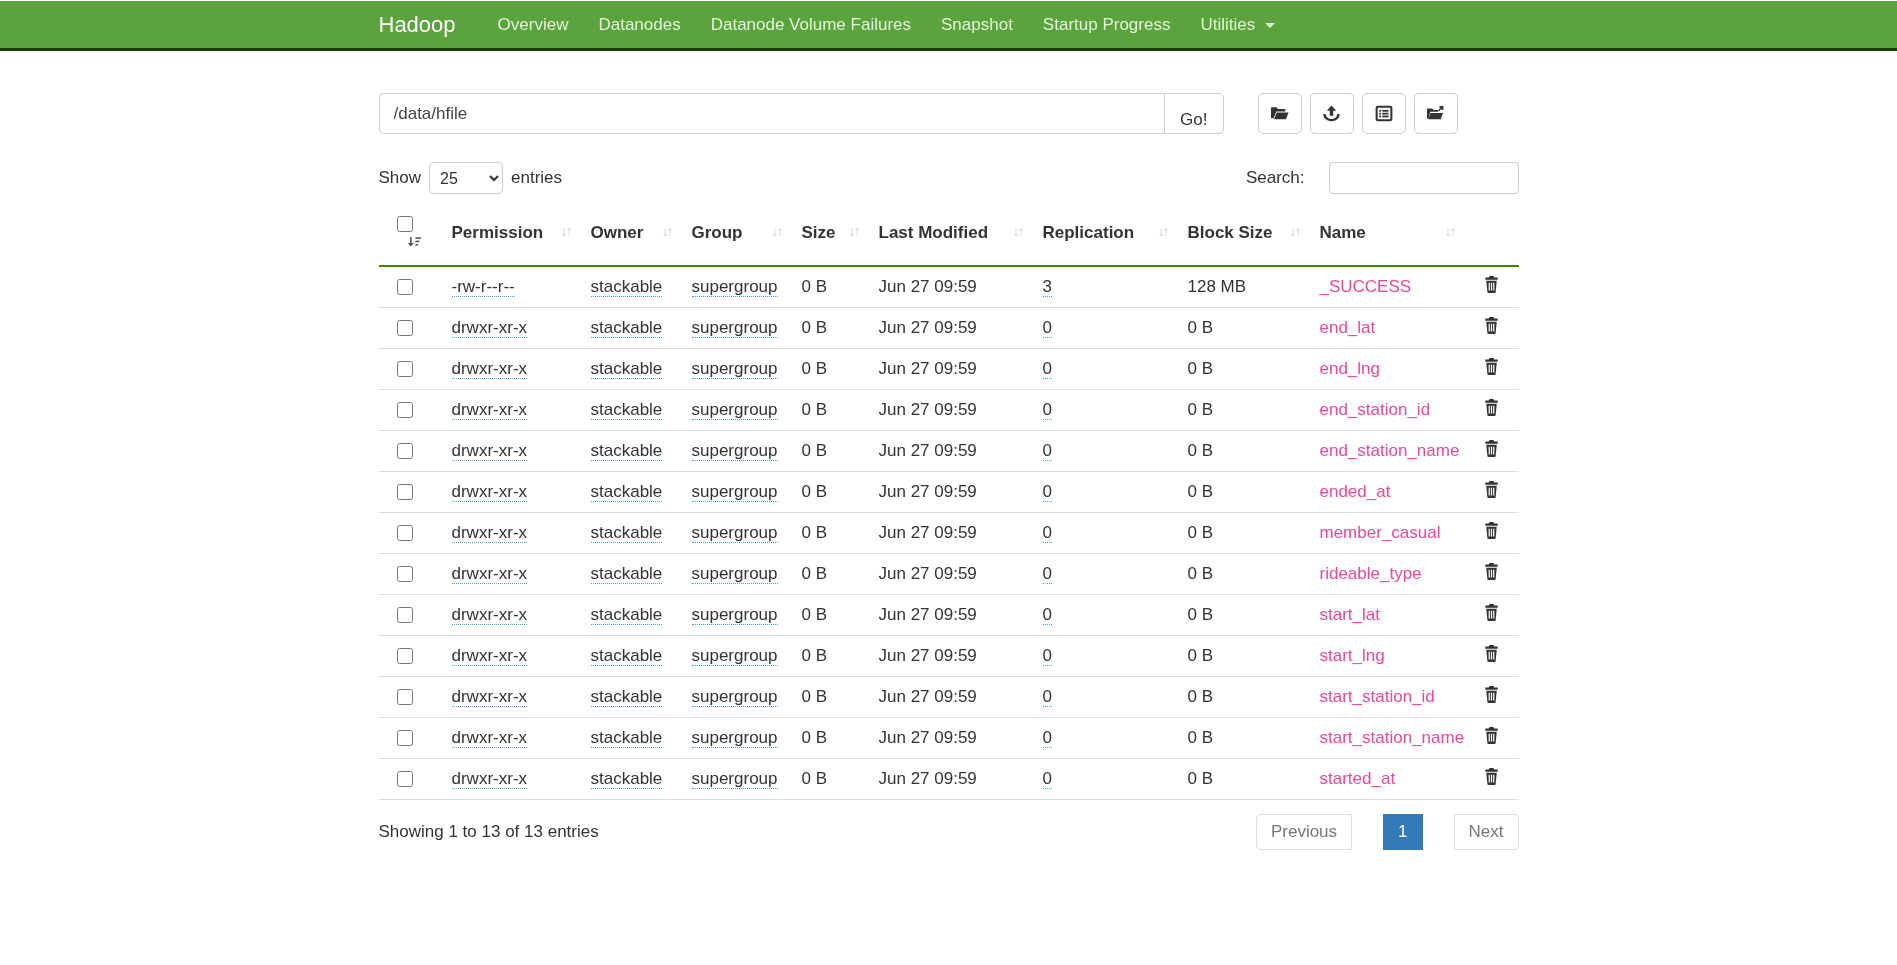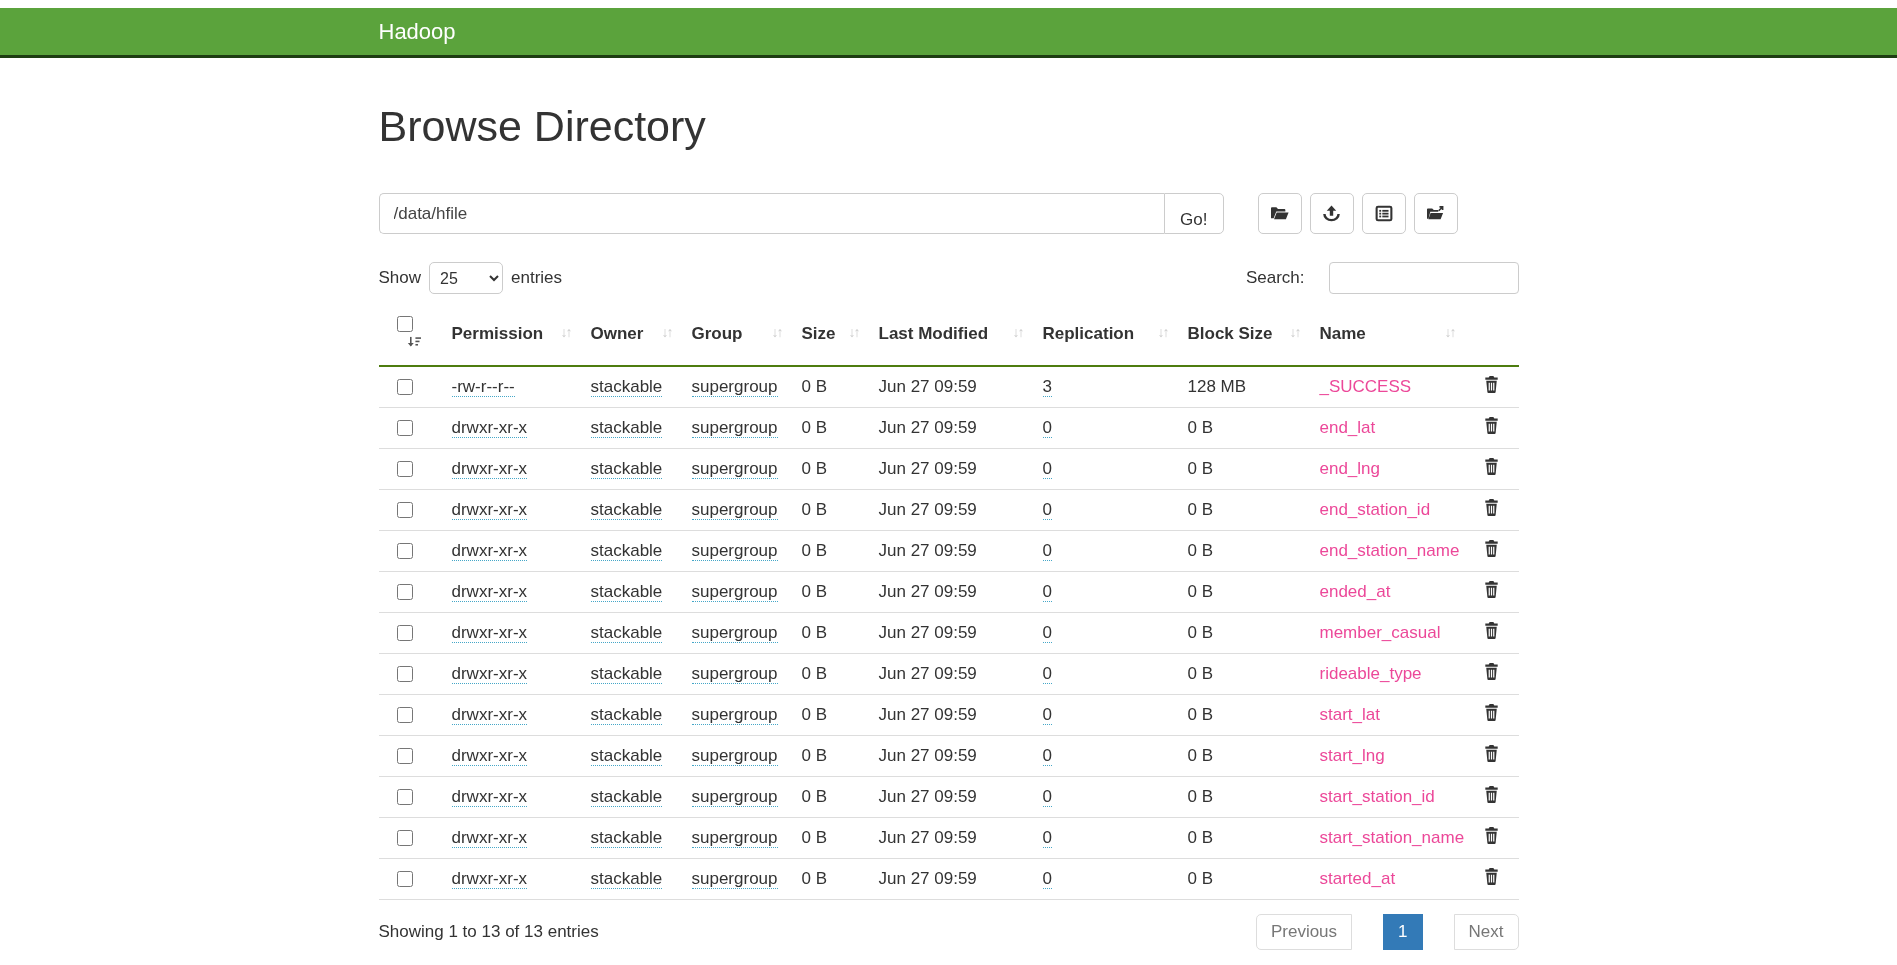--- a/index.html
+++ b/index.html
@@ -7,21 +7,21 @@
   body {
     font-family: "Liberation Sans", "DejaVu Sans", sans-serif;
     font-size: 17px; color:#333; width:1897px; height:965px; overflow:hidden;
   }
   
   .navbar {
     height:50px; background:#5ba33c; border-bottom:3px solid #1e3d12;
     width:100%;
   }
   .navbar .container { display:flex; align-items:center; height:47px; }
-  .container { width:1170px; margin:8px auto; padding:0 15px; }
+  .container { width:1170px; margin:1px auto; padding:0 15px; }
   .brand {
     color:#ffffff; font-size:22px; padding:0 15px 0 0; line-height:47px;
     text-decoration:none; cursor:pointer;
   }
   .nav-list { list-style:none; margin:0 0 0 12px; padding:0; display:flex; }
   .nav-list li a {
     display:block; color:#e3f3da; text-decoration:none; padding:0 15px;
     line-height:47px; font-size:17px; cursor:pointer;
   }
   .caret {
@@ -87,26 +87,48 @@
   .pagination li:first-child a { border-radius:5px 0 0 5px; }
   .pagination li:last-child a { border-radius:0 5px 5px 0; }
   .pagination li.active a { background:#337ab7; border-color:#337ab7; color:#fff; }
 </style>
 </head>
 <body>
 
 <nav class="navbar">
   <div class="container">
     <a class="brand">Hadoop</a>
+    <ul class="nav-list" id="nav-list">
+      <li>
+          <a>Overview</a>
+        </li>
+        <li>
+          <a>Datanodes</a>
+        </li>
+        <li>
+          <a>Datanode Volume Failures</a>
+        </li>
+        <li>
+          <a>Snapshot</a>
+        </li>
+        <li>
+          <a>Startup Progress</a>
+        </li>
+        <li id="utilities-li">
+        <a>
+          <span>Utilities</span>
+          <span class="caret"></span>
+        </a>
+      </li>
+    </ul>
   </div>
 </nav>
 
 <div class="container">
 
-  <h1 class="page-title">Browse Directory</h1>
 
   <div class="path-row">
     <div class="input-group">
       <input class="path-input" type="text" value="/data/hfile" style="">
       <button class="go-btn">Go!</button>
     </div>
     <div class="actions">
       <button class="icon-btn">
         <span>
           <svg width="19" height="17" viewBox="0 0 20 18">

